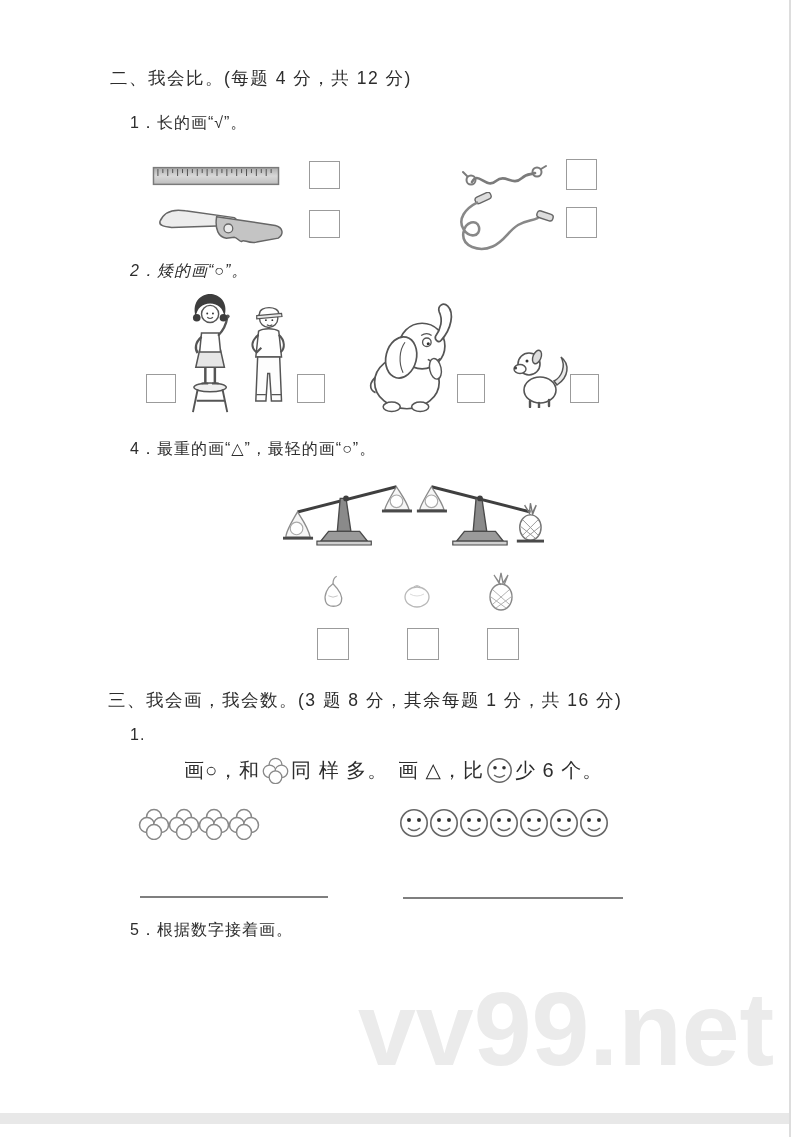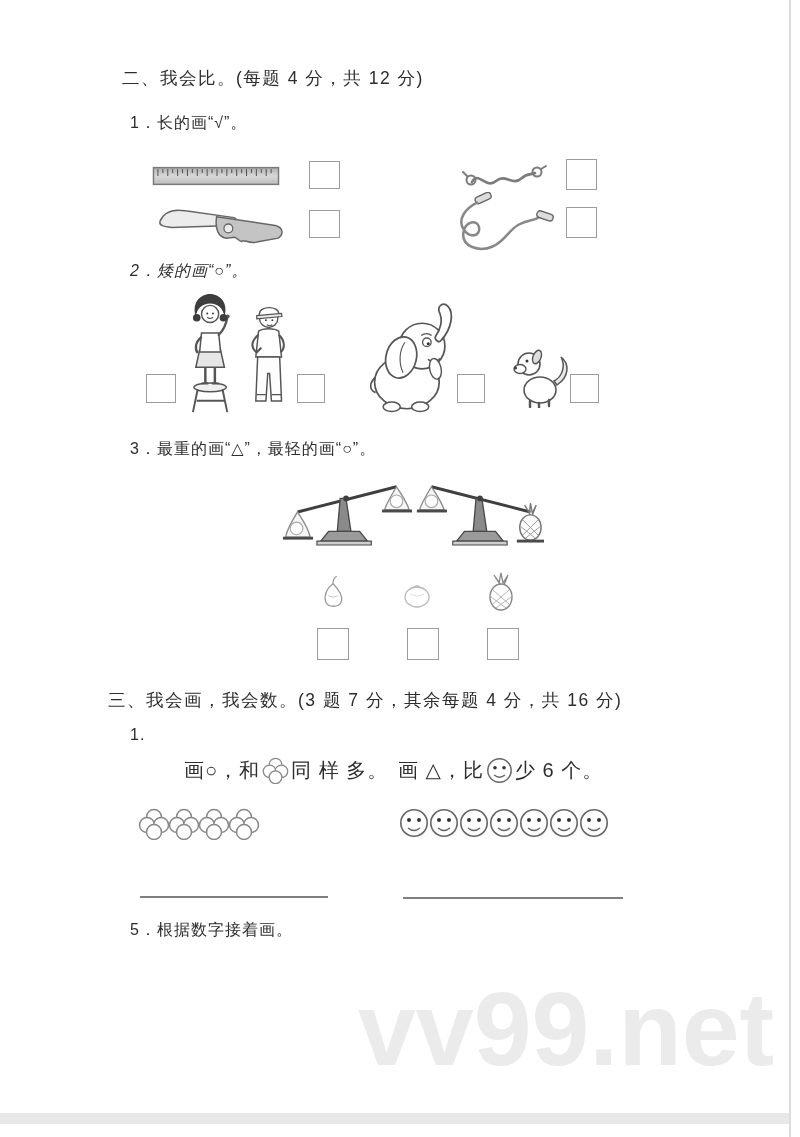--- a/index.html
+++ b/index.html
@@ -26,21 +26,21 @@
   .page-edge { position:absolute; left:789px; top:0; width:2px; height:1137px; background:#dddddd; }
   svg { display:block; }
 </style>
 </head>
 <body>
 
 <div class="page">
 
   <div class="watermark">vv99.net</div>
 
-  <div class="abs sec-header" style="left:110px; top:66px;margin-left:12px;">二、我会比。(每题 4 分，共 12 分)</div>
+  <div class="abs sec-header" style="left:110px; top:66px;">二、我会比。(每题 4 分，共 12 分)</div>
 
   <div class="abs q-label" style="left:130px; top:113px;text-align:right;">1．长的画“√”。</div>
 
   <span class="abs" style="left:152px; top:164px;">
     <svg width="128" height="24" viewBox="0 0 130 24">
       <defs>
           <linearGradient id="rg" x1="0" y1="0" x2="0" y2="1">
         <stop offset="0" stop-color="#adadad"></stop>
             <stop offset="0.5" stop-color="#d8d8d8"></stop>
             <stop offset="1" stop-color="#bdbdbd"></stop>
@@ -152,21 +152,21 @@
       <ellipse cx="8" cy="21" rx="6" ry="4.5" fill="#fff" stroke="#555" stroke-width="1.4"></ellipse>
       <circle cx="3.5" cy="20" r="1.6" fill="#444"></circle>
       <ellipse cx="25" cy="9" rx="4" ry="7" transform="rotate(22 25 9)" fill="#dedede" stroke="#555" stroke-width="1.4"></ellipse>
       <circle cx="15" cy="13" r="1.5" fill="#333"></circle>
       <path d="M18,53 v6 M27,55 v5 M37,52 v6" stroke="#555" stroke-width="2.4" stroke-linecap="round"></path>
     </svg>
   </span>
 
   <div class="abox" style="left:570px; top:374px; width:29px; height:29px;"></div>
 
-  <div class="abs q-label" style="left:130px; top:439px;">3．最重的画“△”，最轻的画“○”。</div>
+  <div class="abs q-label" style="left:130px; top:439px;">4．最重的画“△”，最轻的画“○”。</div>
 
   <span class="abs" style="left:282px; top:469px;">
     <svg width="262" height="84" viewBox="0 0 270 86">
 
       <path d="M16,44 L118,18" stroke="#3f3f3f" stroke-width="3"></path>
       <path d="M60,30 L57,64 L71,64 L66,30 Z" fill="#8a8a8a" stroke="#4a4a4a" stroke-width="1.4"></path>
       <path d="M40,74 L88,74 L80,64 L48,64 Z" fill="#9a9a9a" stroke="#4a4a4a" stroke-width="1.4"></path>
       <path d="M36,74 h56 v4 h-56 z" fill="#cfcfcf" stroke="#4a4a4a" stroke-width="1.2"></path>
       <circle cx="66" cy="30" r="3" fill="#3f3f3f"></circle>
       <path d="M16,44 C10,54 4,66 4,70 L29,70 C27,60 21,52 16,44 Z" fill="#f6f6f6" stroke="#8a8a8a" stroke-width="1.4"></path>
@@ -210,21 +210,21 @@
       <path d="M15,13 L8,3 L13,11 L15,1 L17,11 L22,3 L18,13" fill="none" stroke="#888" stroke-width="1.3"></path>
       <ellipse cx="15" cy="25" rx="11" ry="13" fill="none" stroke="#888" stroke-width="1.4"></ellipse>
       <path d="M7,18 L23,32 M5,25 L20,36 M23,18 L7,32 M25,25 L10,36" stroke="#aaa" stroke-width="0.9"></path>
     </svg>
   </span>
 
   <div class="abox" style="left:317px; top:628px; width:32px; height:32px;"></div>
   <div class="abox" style="left:407px; top:628px; width:32px; height:32px;"></div>
   <div class="abox" style="left:487px; top:628px; width:32px; height:32px;"></div>
 
-  <div class="abs sec-header" style="left:108px; top:688px;">三、我会画，我会数。(3 题 7 分，其余每题 4 分，共 16 分)</div>
+  <div class="abs sec-header" style="left:108px; top:688px;">三、我会画，我会数。(3 题 8 分，其余每题 1 分，共 16 分)</div>
   <div class="abs q-label" style="left:130px; top:726px;">1.</div>
 
   <div class="task-line" style="left:136px; top:757px;margin-left:48px;">
     <span>画○，和</span>
     <span class="inline-icon">
       <svg width="27" height="27" viewBox="0 0 32 32">
         <circle cx="16" cy="9" r="7.5" fill="#fff" stroke="#888" stroke-width="1.5"></circle>
         <circle cx="9" cy="17" r="7.5" fill="#fff" stroke="#888" stroke-width="1.5"></circle>
         <circle cx="23" cy="17" r="7.5" fill="#fff" stroke="#888" stroke-width="1.5"></circle>
         <circle cx="16" cy="24" r="7.5" fill="#fff" stroke="#888" stroke-width="1.5"></circle>

